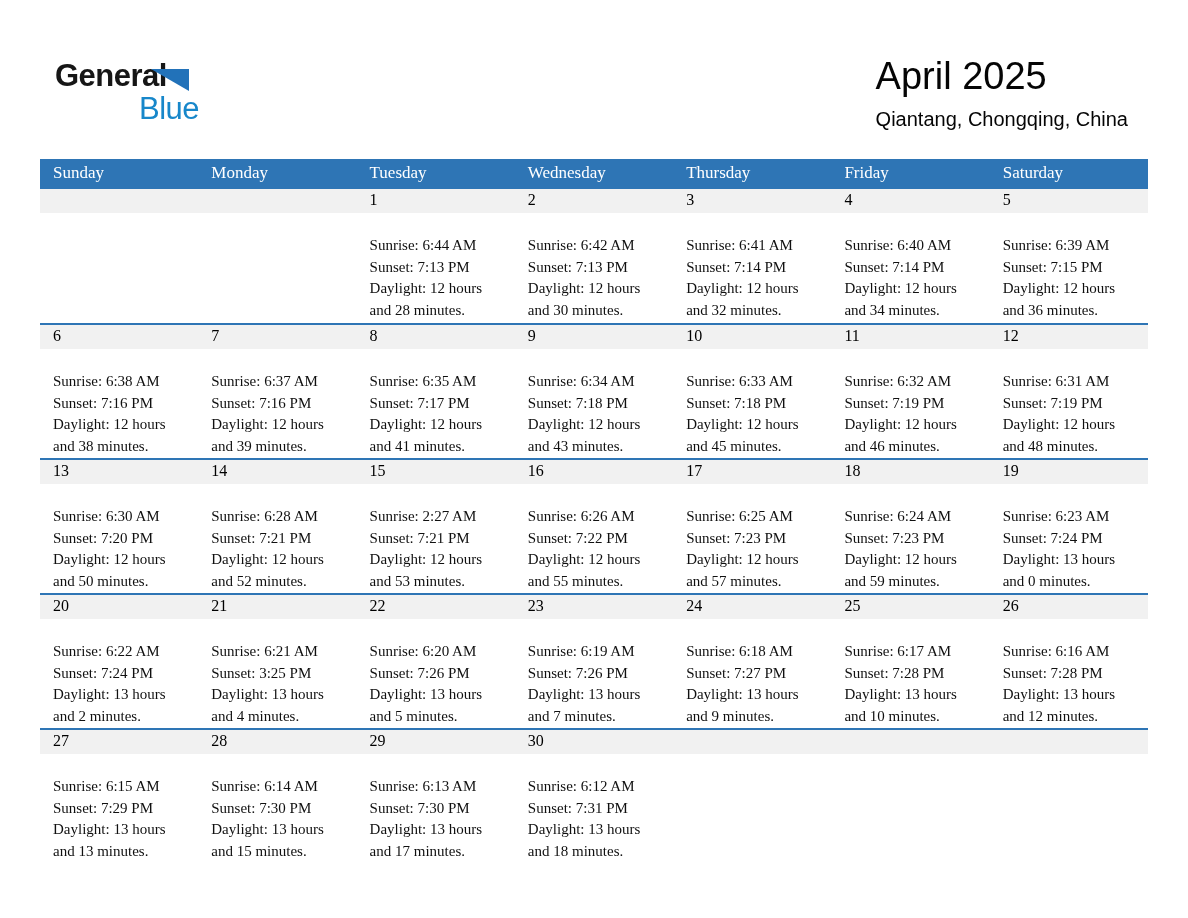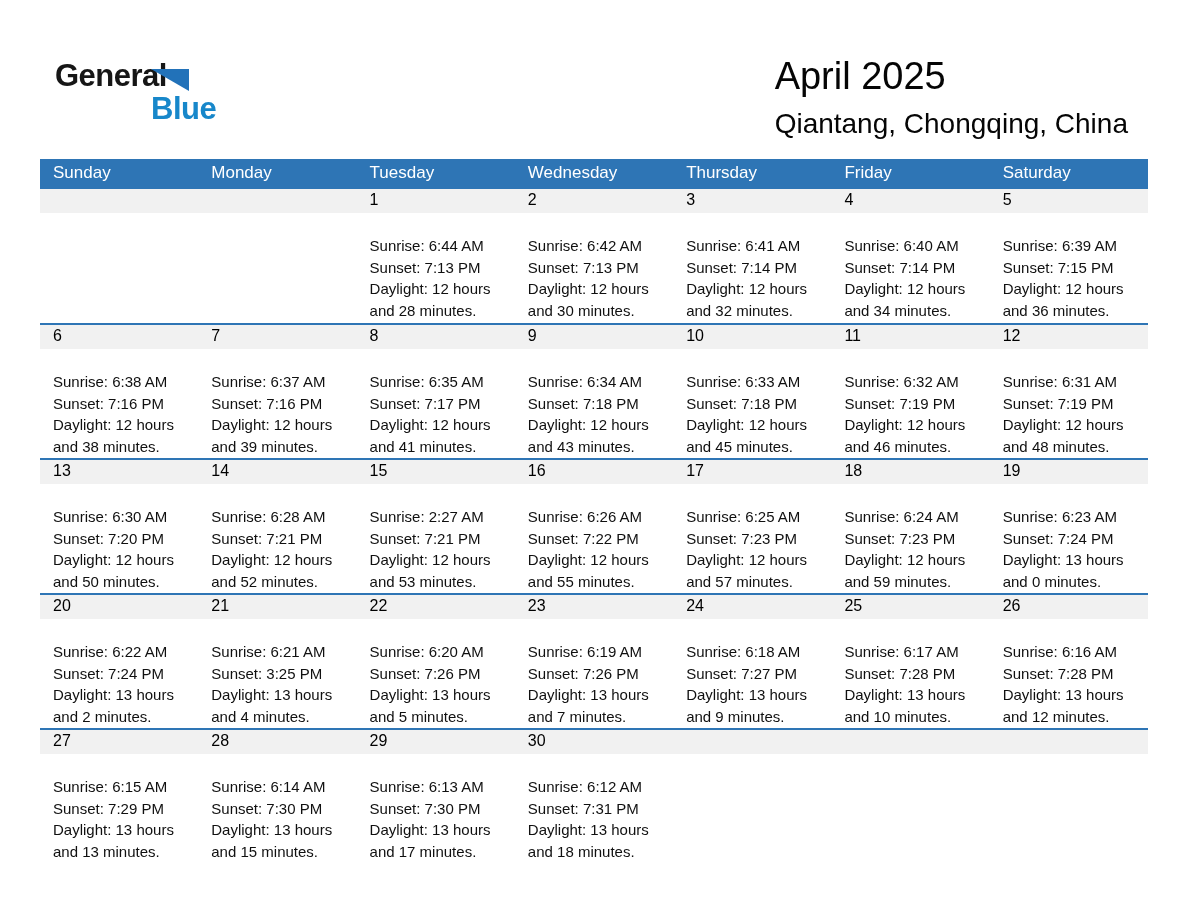--- a/index.html
+++ b/index.html
@@ -21,32 +21,32 @@
   
   .logo { position: absolute; left: 55px; top: 58px; width: 180px; height: 66px; }
   .logo-general {
     position: absolute; left: 0; top: 0;
     font-size: 31px; font-weight: 600; letter-spacing: -0.5px; color: #161616;
   }
   .logo-triangle { position: absolute; left: 96px; top: 11px; width: 38px; height: 22px; }
   .logo-triangle svg { display: block; width: 100%; height: 100%; }
   .logo-blue {
     position: absolute; left: 84px; top: 33px;
-    font-size: 31px; font-weight: 700; letter-spacing: -0.5px; color: var(--logo-blue); margin-left: 12px;
+    font-size: 31px; font-weight: 400; letter-spacing: -0.5px; color: var(--logo-blue);
   }
 
   
   .title-block { position: absolute; top: 55px; right: 60px; text-align: left; }
   .page-title { margin: 0; font-size: 38px; font-weight: normal; color: #050505; line-height: 1.15; }
-  .page-location { margin: 9px 0 0 0; font-size: 28px; font-weight: normal; color: #050505; }
+  .page-location { margin: 9px 0 0 0; font-size: 20px; font-weight: normal; color: #050505; }
 
   
   .calendar {
     position: absolute; left: 40px; top: 159px;
-    width: 1108px; border-collapse: collapse; table-layout: fixed;
+    width: 1108px; border-collapse: collapse; table-layout: fixed; font-family: Liberation Serif, serif;
   }
   .calendar thead th {
     background: var(--header-blue);
     color: #fff; font-weight: normal; font-size: 17px;
     text-align: left; padding: 4px 0 6px 13px; height: 29px;
   }
   .calendar tbody td {
     vertical-align: top; height: 135px; padding: 0;
   }
   .calendar tbody tr + tr td { border-top: 2px solid var(--header-blue); }

